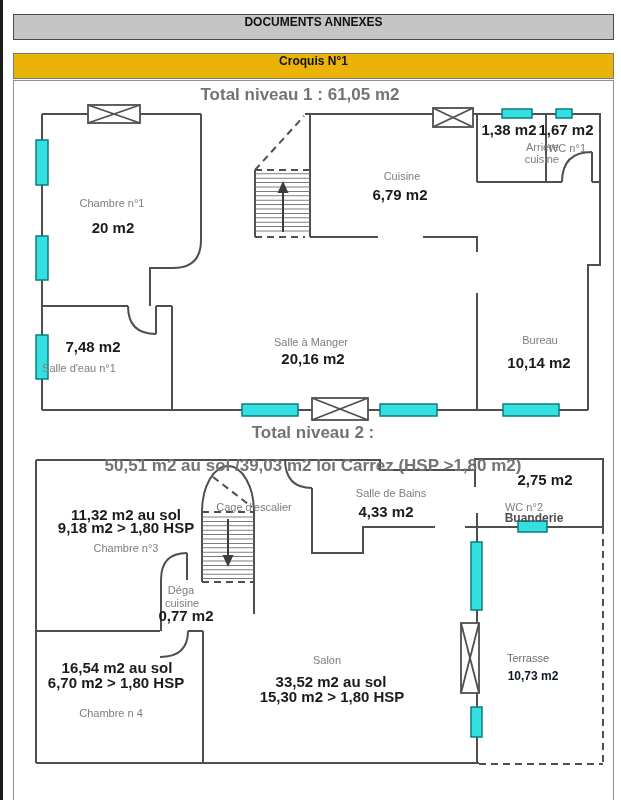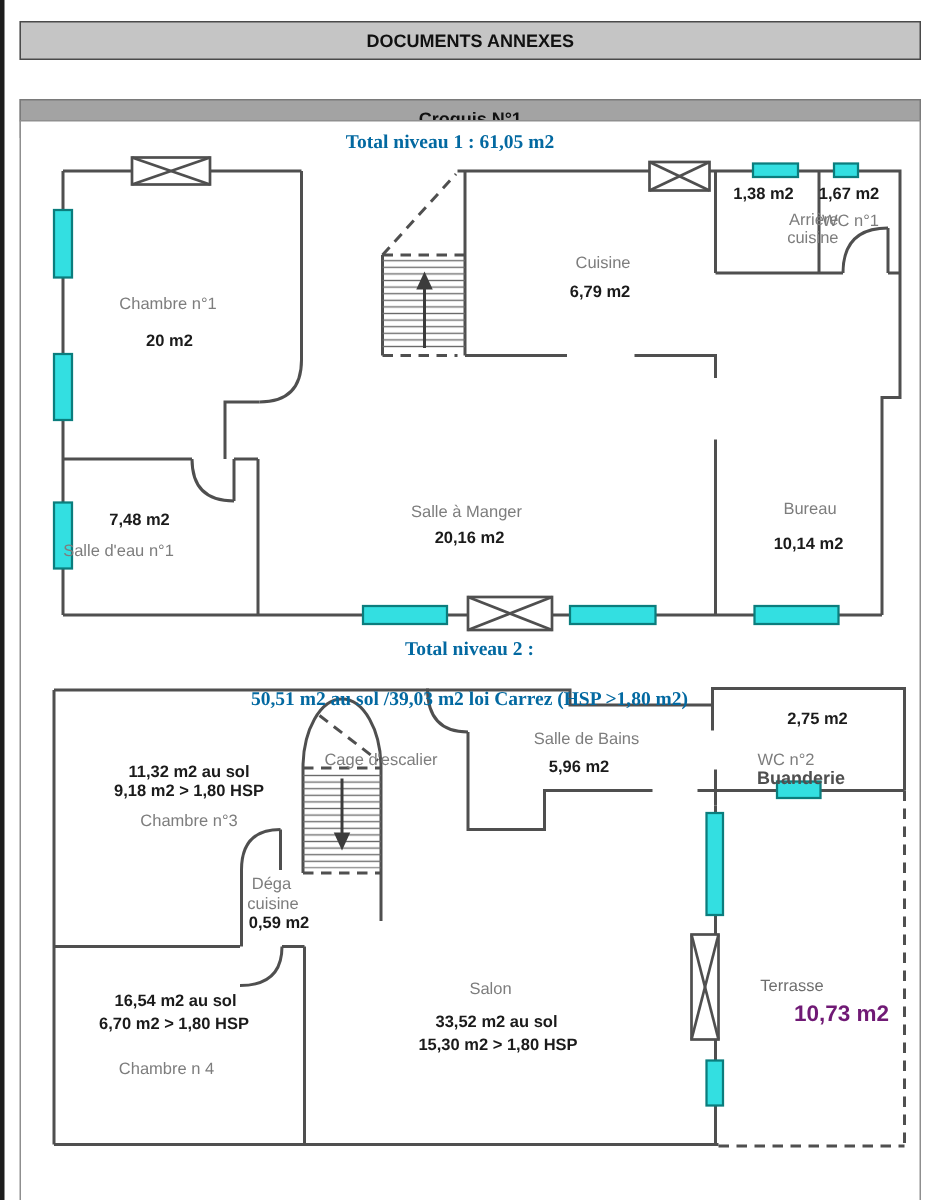--- a/index.html
+++ b/index.html
@@ -3,40 +3,40 @@
 <meta charset="utf-8">
 <style>
   html,body{margin:0;padding:0;}
   body{
     width:621px;height:800px;position:relative;background:#ffffff;
     font-family:"Liberation Sans","DejaVu Sans",sans-serif;overflow:hidden;
   }
   .edge{position:absolute;left:0;top:0;width:3px;height:800px;background:#1d1d1d;}
   .bar{
     position:absolute;left:13px;width:599px;height:24px;
-    display:flex;align-items:center;justify-content:center;
+    display:flex;justify-content:center;
     font-weight:bold;font-size:12px;color:#111;
   }
   .bar1{top:14px;background:#c5c5c5;border:1px solid #4a4a4a;}
-  .bar2{top:53px;background:#a3a3a3;border:1px solid #7a7a7a;margin-top:13px;}
+  .bar2{top:53px;background:#eab308;border:1px solid #7a7a7a;}
   .frame{
     position:absolute;left:13px;top:80px;width:599px;height:720px;
     border:1px solid #8f8f8f;border-bottom:none;background:#fff;
   }
   svg.plan{position:absolute;left:0;top:0;}
   .lbl{
     position:absolute;transform:translate(-50%,-50%);
     white-space:nowrap;font-size:11px;color:#7d7d7d;line-height:1.1;
   }
-  .lbl.b{font-weight:bold;color:#1b1b1b;font-size:11px;}
-  .lbl.t{font-weight:bold;color:#0369a1;font-size:13px;font-family:Liberation Serif, serif;}
+  .lbl.b{font-weight:bold;color:#1b1b1b;font-size:15px;}
+  .lbl.t{font-weight:bold;color:#737373;font-size:17px;}
   .lbl.wrap{white-space:normal;text-align:right;width:64px;}
   .lbl.dk{color:#4f4f4f;font-weight:bold;font-size:12px;}
   .lbl.ter{color:#6e6e6e;}
-  .lbl.grn{color:#701a75;font-weight:bold;font-size:15px;margin-left:28px;}
+  .lbl.grn{color:#0f172a;font-weight:bold;font-size:12px;}
 </style>
 </head>
 <body>
 
 <div class="edge"></div>
 
 <div class="bar bar1">
   <span>DOCUMENTS ANNEXES</span>
 </div>
 <div class="bar bar2">
@@ -197,29 +197,29 @@
 <div class="lbl t" style="left:313px;top:433px">Total niveau 2 :</div>
 <div class="lbl t" style="left:313px;top:466px">50,51 m2 au sol /39,03 m2 loi Carrez (HSP &gt;1,80 m2)</div>
 
 <div class="lbl b" style="left:126px;top:515px">11,32 m2 au sol</div>
 <div class="lbl b" style="left:126px;top:528px">9,18 m2 &gt; 1,80 HSP</div>
 <div class="lbl" style="left:126px;top:548px">Chambre n°3</div>
 
 <div class="lbl" style="left:254px;top:507px">Cage d'escalier</div>
 
 <div class="lbl" style="left:391px;top:493px">Salle de Bains</div>
-<div class="lbl b" style="left:386px;top:512px">5,96 m2</div>
+<div class="lbl b" style="left:386px;top:512px">4,33 m2</div>
 
 <div class="lbl b" style="left:545px;top:480px">2,75 m2</div>
 <div class="lbl" style="left:524px;top:507px">WC n°2</div>
 <div class="lbl dk" style="left:534px;top:519px">Buanderie</div>
 
 <div class="lbl" style="left:181px;top:590px">Déga</div>
 <div class="lbl" style="left:182px;top:603px">cuisine</div>
-<div class="lbl b" style="left:186px;top:616px">0,59 m2</div>
+<div class="lbl b" style="left:186px;top:616px">0,77 m2</div>
 
 <div class="lbl b" style="left:117px;top:668px">16,54 m2 au sol</div>
 <div class="lbl b" style="left:116px;top:683px">6,70 m2 &gt; 1,80 HSP</div>
 <div class="lbl" style="left:111px;top:713px">Chambre n 4</div>
 
 <div class="lbl" style="left:327px;top:660px">Salon</div>
 <div class="lbl b" style="left:331px;top:682px">33,52 m2 au sol</div>
 <div class="lbl b" style="left:332px;top:697px">15,30 m2 &gt; 1,80 HSP</div>
 
 <div class="lbl ter" style="left:528px;top:658px">Terrasse</div>

